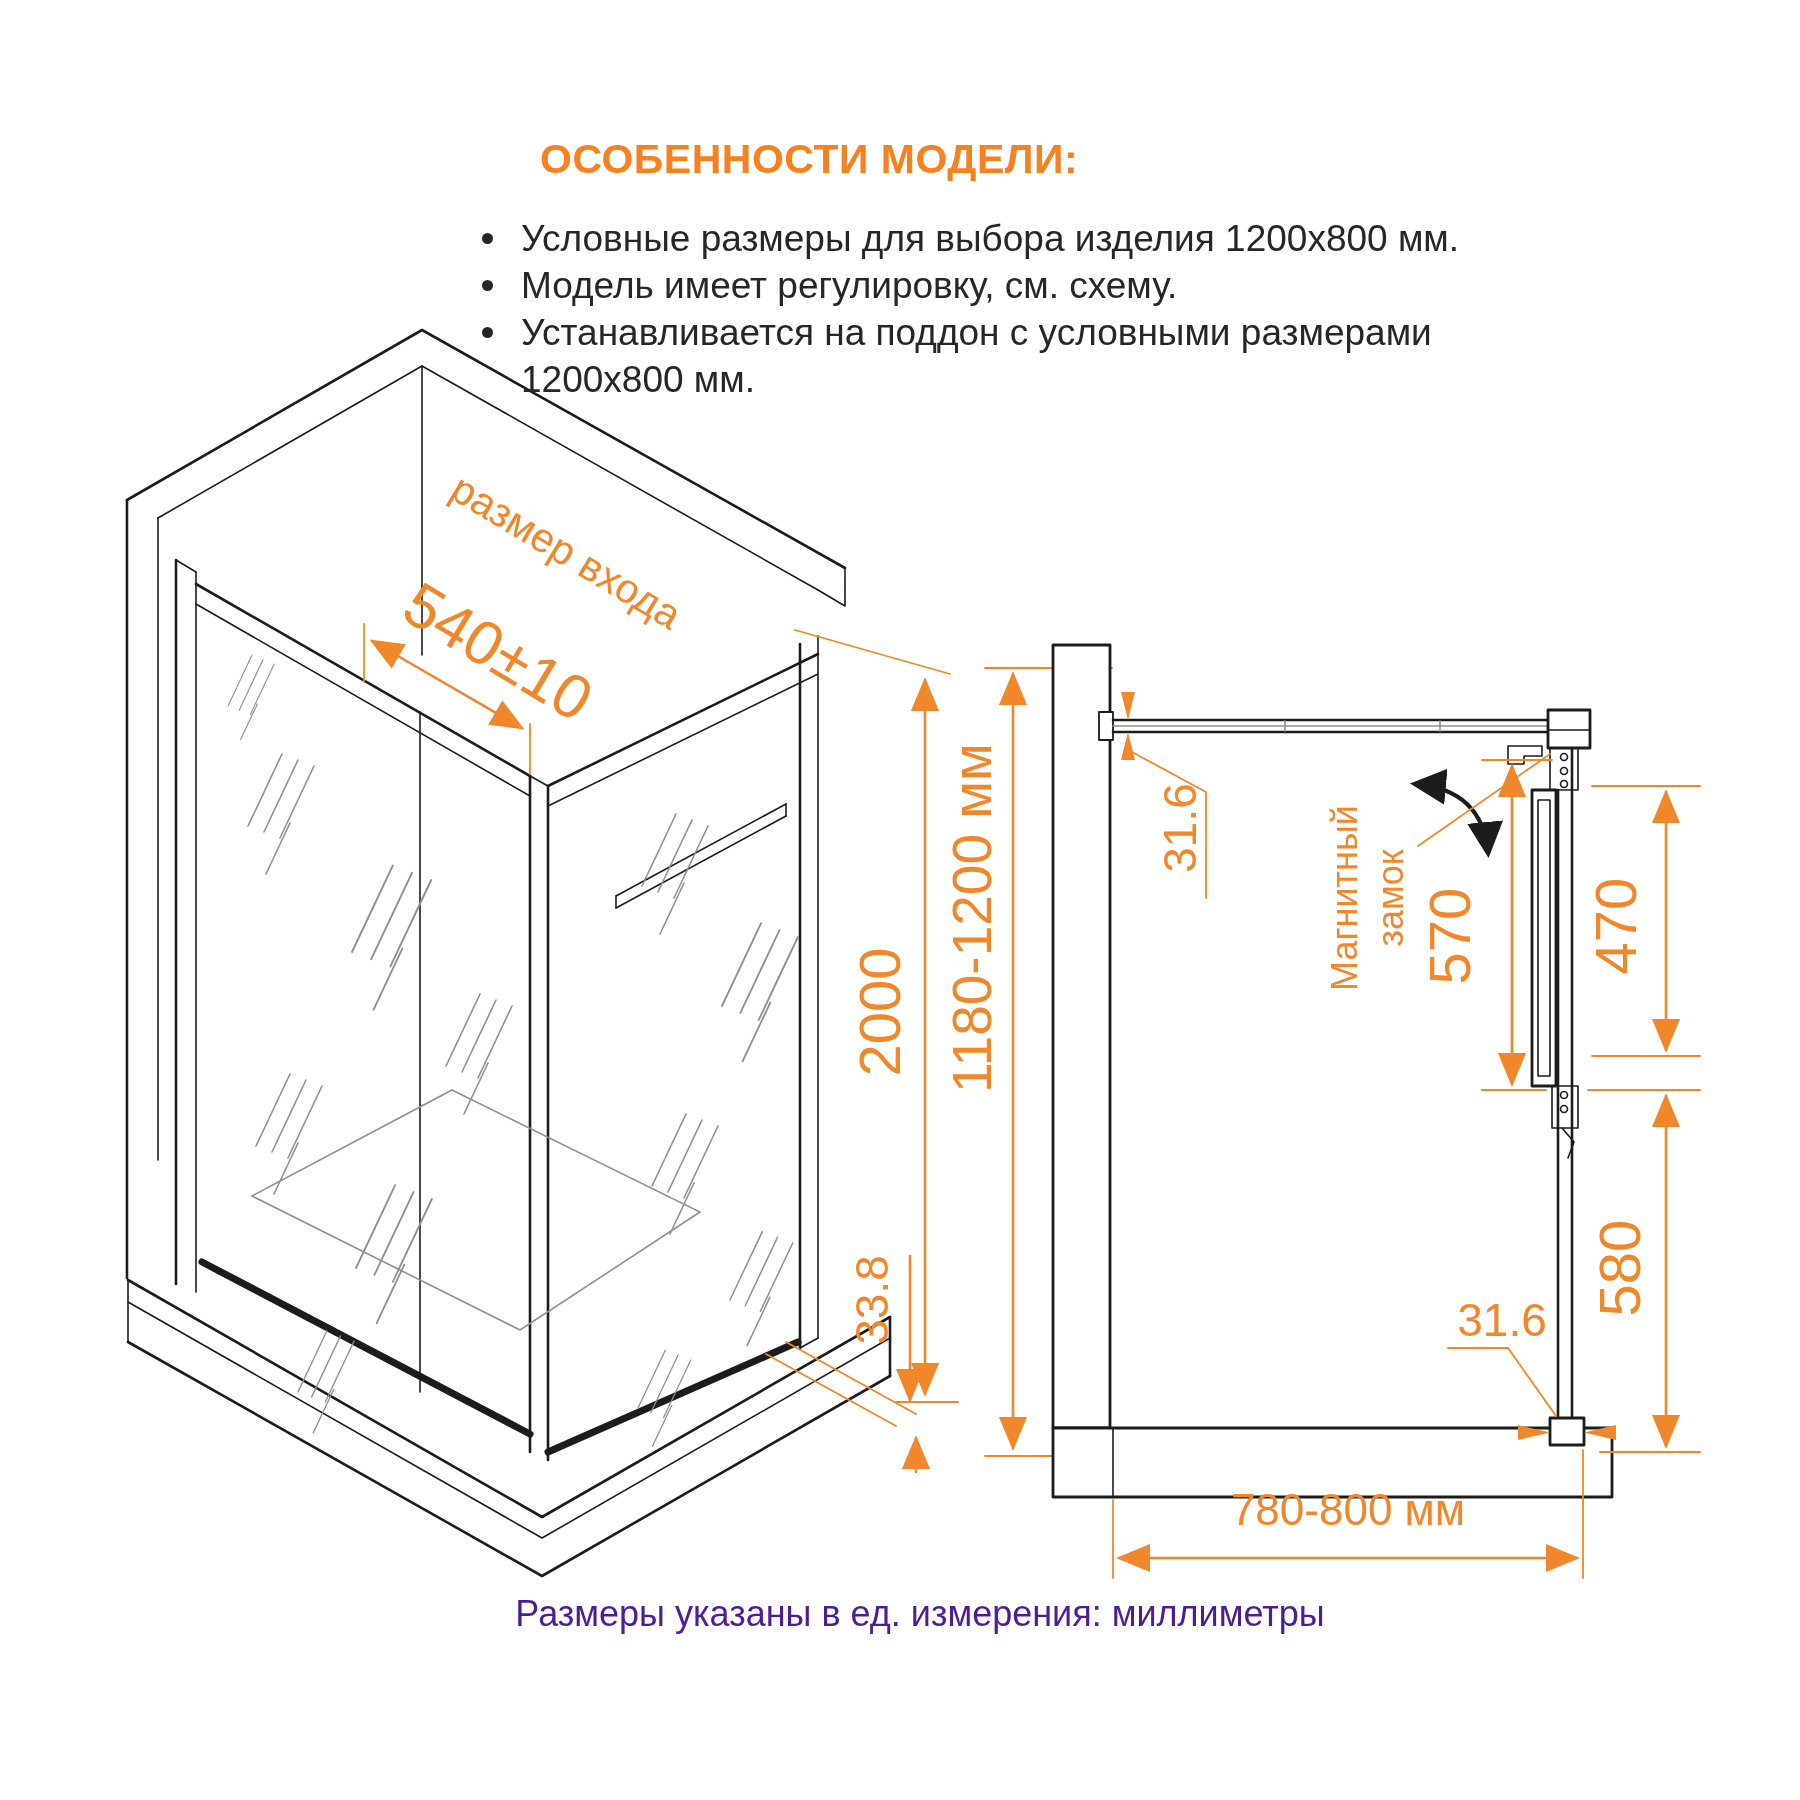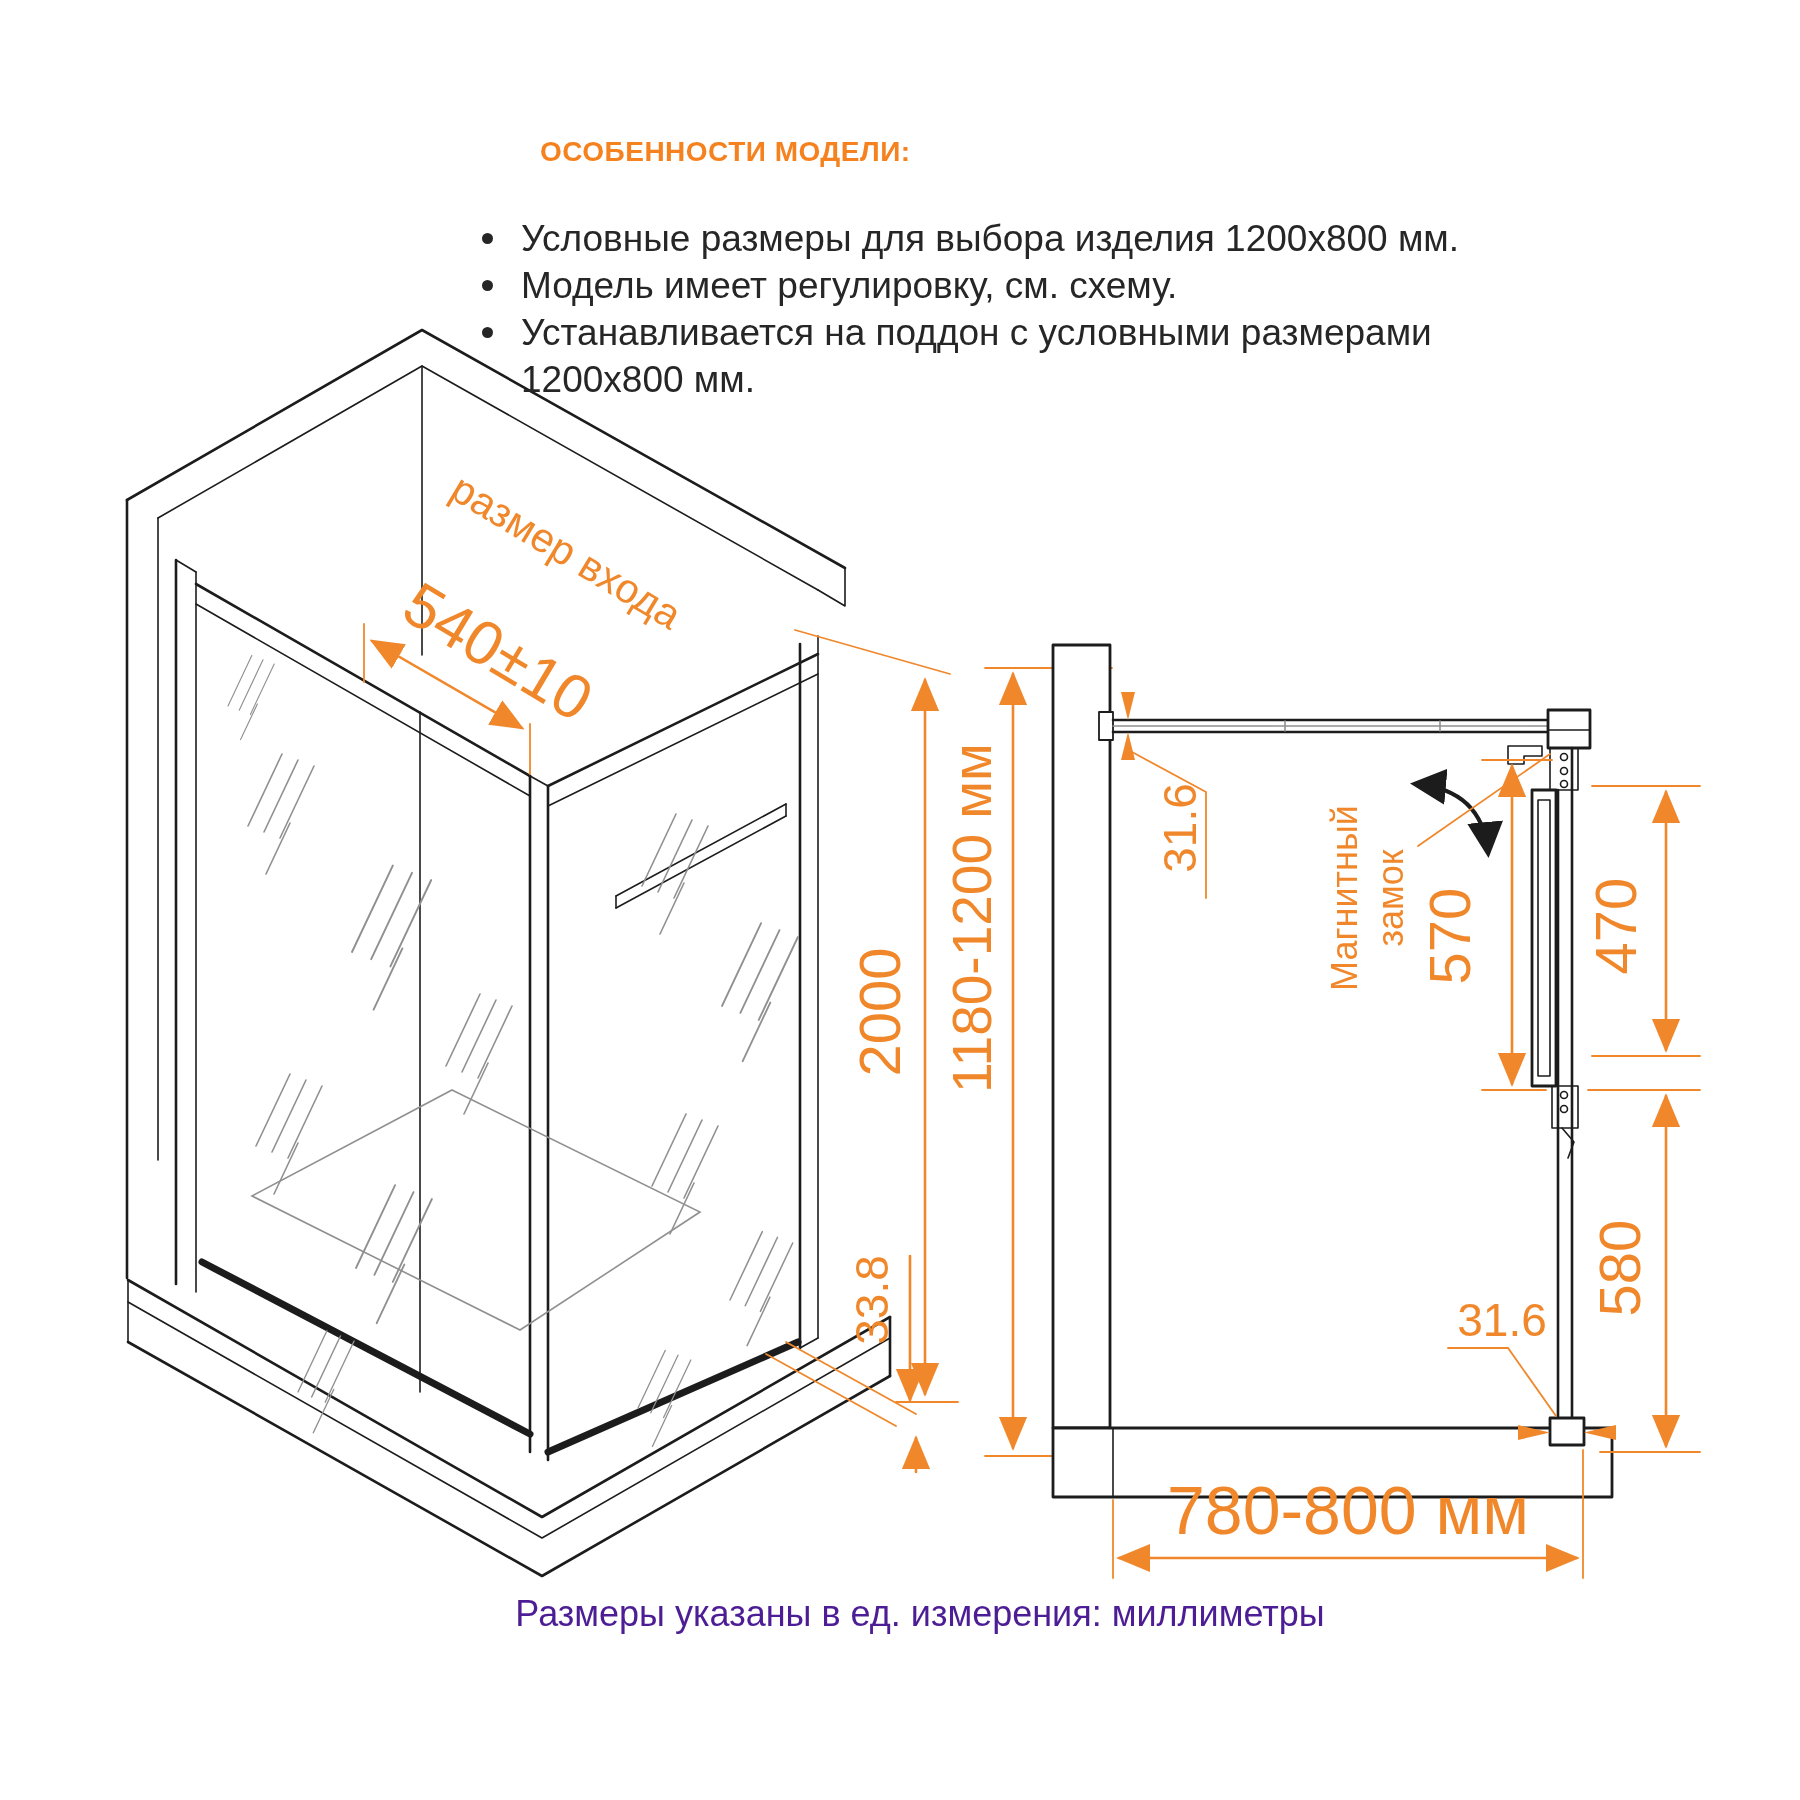--- a/index.html
+++ b/index.html
@@ -21,21 +21,21 @@
   .of{fill:var(--accent);stroke:none}
   .kf{fill:var(--line);stroke:none}
 
   .lbl{position:absolute;color:var(--accent);white-space:nowrap;line-height:1;
        transform:translate(-50%,-50%);}
   .r90{transform:translate(-50%,-50%) rotate(-90deg);}
   .riso{transform:translate(-50%,-50%) rotate(31deg);}
   .big{font-size:58px;}
   .mid{font-size:46px;}
 
-  #page-title{position:absolute;left:540px;top:136px;font-size:28px;font-weight:bold;
+  #page-title{position:absolute;left:540px;top:136px;font-size:41px;font-weight:bold;
       color:var(--title);letter-spacing:.5px;}
   #features{position:absolute;left:482px;top:194px;width:1040px;margin-top:21px;}
   .feat{display:flex;align-items:flex-start;color:var(--text);font-size:37px;line-height:47px;}
   .dot{width:11px;height:11px;border-radius:50%;background:var(--text);flex:0 0 11px;
        margin:18px 28px 0 0;}
   #caption{position:absolute;left:920px;top:1614px;transform:translate(-50%,-50%);
       font-size:36px;color:#4c1d95;white-space:nowrap;}
   #lock-label{position:absolute;left:1368px;top:898px;color:var(--accent);
       font-size:36px;line-height:46px;text-align:center;white-space:nowrap;
       transform:translate(-50%,-50%) rotate(-90deg);}
@@ -43,21 +43,21 @@
   #dim-entry{left:498px;top:652px;font-size:62px;}
   #entry-label{left:566px;top:552px;font-size:41px;}
   #dim-height{left:880px;top:1012px;}
   #dim-depth{left:972px;top:918px;font-size:55px;}
   #dim-adjust{left:872px;top:1300px;}
   #dim-316-top{left:1180px;top:828px;}
   #dim-570{left:1450px;top:936px;}
   #dim-470{left:1616px;top:926px;}
   #dim-580{left:1620px;top:1268px;}
   #dim-316-bottom{left:1502px;top:1320px;}
-  #dim-width{left:1348px;top:1510px;font-size:68px;}
+  #dim-width{left:1348px;top:1510px;font-size:44px;}
 </style>
 </head>
 <body>
 
 <div id="canvas">
 
   <svg width="1800" height="1800" viewBox="0 0 1800 1800">
     <defs>
       <marker id="mo" viewBox="0 0 12 12" refX="11" refY="6" markerWidth="13" markerHeight="13" orient="auto-start-reverse">
           <path d="M0,1 L12,6 L0,11 Z" class="of"></path>

